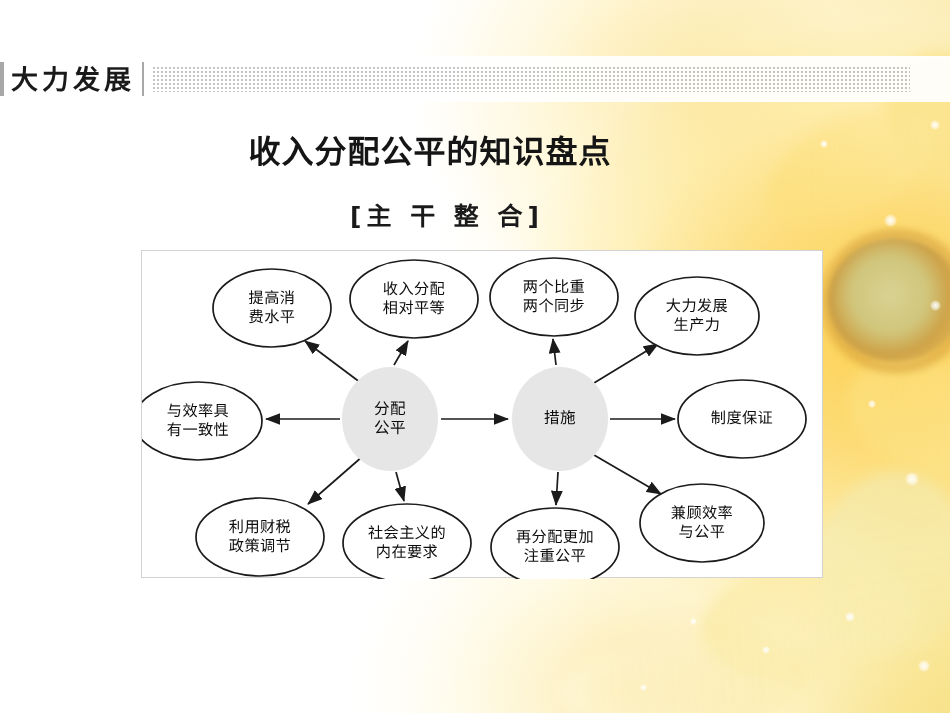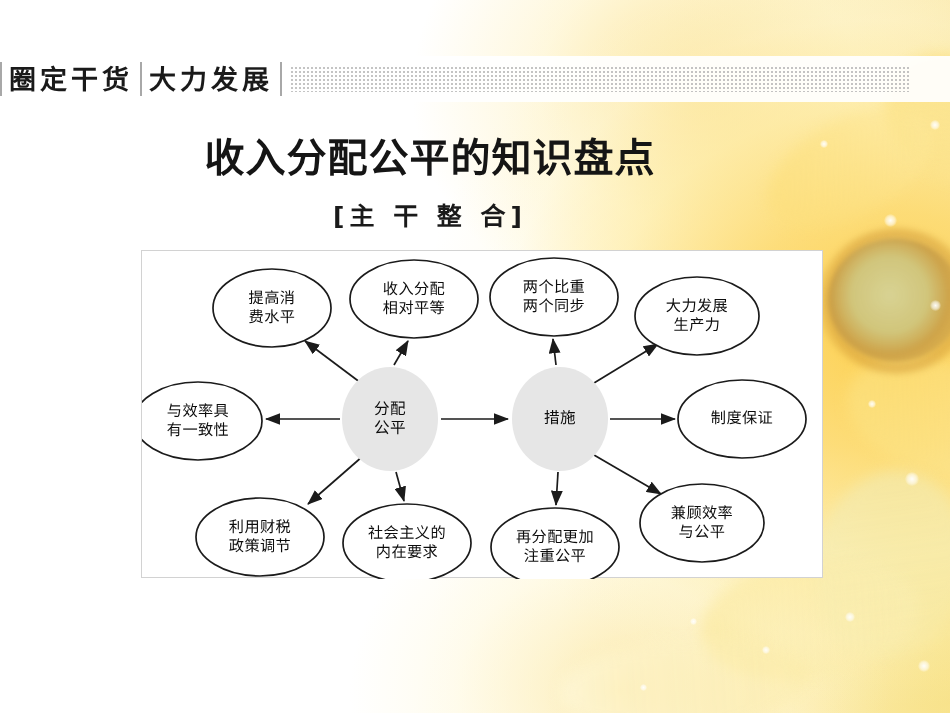--- a/index.html
+++ b/index.html
@@ -139,36 +139,37 @@
   }
 
   
   #page-title {
     position: absolute;
     left: 0; top: 126px;
     width: 860px;
     text-align: center;
     font-family: "DejaVu Sans", "Liberation Sans", sans-serif;
     font-weight: bold;
-    font-size: 40px;
+    font-size: 32px;
     letter-spacing: 1px;
     color: #151515;
     white-space: nowrap;
   }
   #page-subtitle {
     position: absolute;
     left: 0; top: 196px;
     width: 860px;
     text-align: center;
     font-family: "DejaVu Sans", "Liberation Sans", sans-serif;
     font-weight: bold;
     font-size: 25px;
     letter-spacing: 5px;
     color: #1a1a1a;
     white-space: nowrap;
+    padding-left: 17px;
   }
 
   
   #diagram-panel {
     position: absolute;
     left: 141px; top: 250px;
     width: 682px; height: 328px;
     background: #ffffff;
     border: 1px solid #d2d2d2;
     box-sizing: border-box;
@@ -230,21 +231,20 @@
   <div class="bg-layer spark" style="left:845px;top:612px;width:10px;height:10px;"></div>
   <div class="bg-layer spark" style="left:762px;top:646px;width:8px;height:8px;"></div>
   <div class="bg-layer spark" style="left:690px;top:618px;width:7px;height:7px;"></div>
   <div class="bg-layer spark" style="left:930px;top:120px;width:10px;height:10px;"></div>
   <div class="bg-layer spark" style="left:820px;top:140px;width:8px;height:8px;"></div>
   <div class="bg-layer spark" style="left:918px;top:660px;width:12px;height:12px;"></div>
   <div class="bg-layer spark" style="left:640px;top:684px;width:7px;height:7px;"></div>
 
   <div id="header">
     <div class="hdr-rule thin"></div>
-    <div class="hdr-word">圈定干货</div>
     <div class="hdr-rule thin"></div>
     <div class="hdr-word">大力发展</div>
     <div class="hdr-rule thin"></div>
     <div class="hdr-dots"></div>
   </div>
 
   <div id="page-title">收入分配公平的知识盘点</div>
   <div id="page-subtitle">[主 干 整 合]</div>
 
   <div id="diagram-panel">

